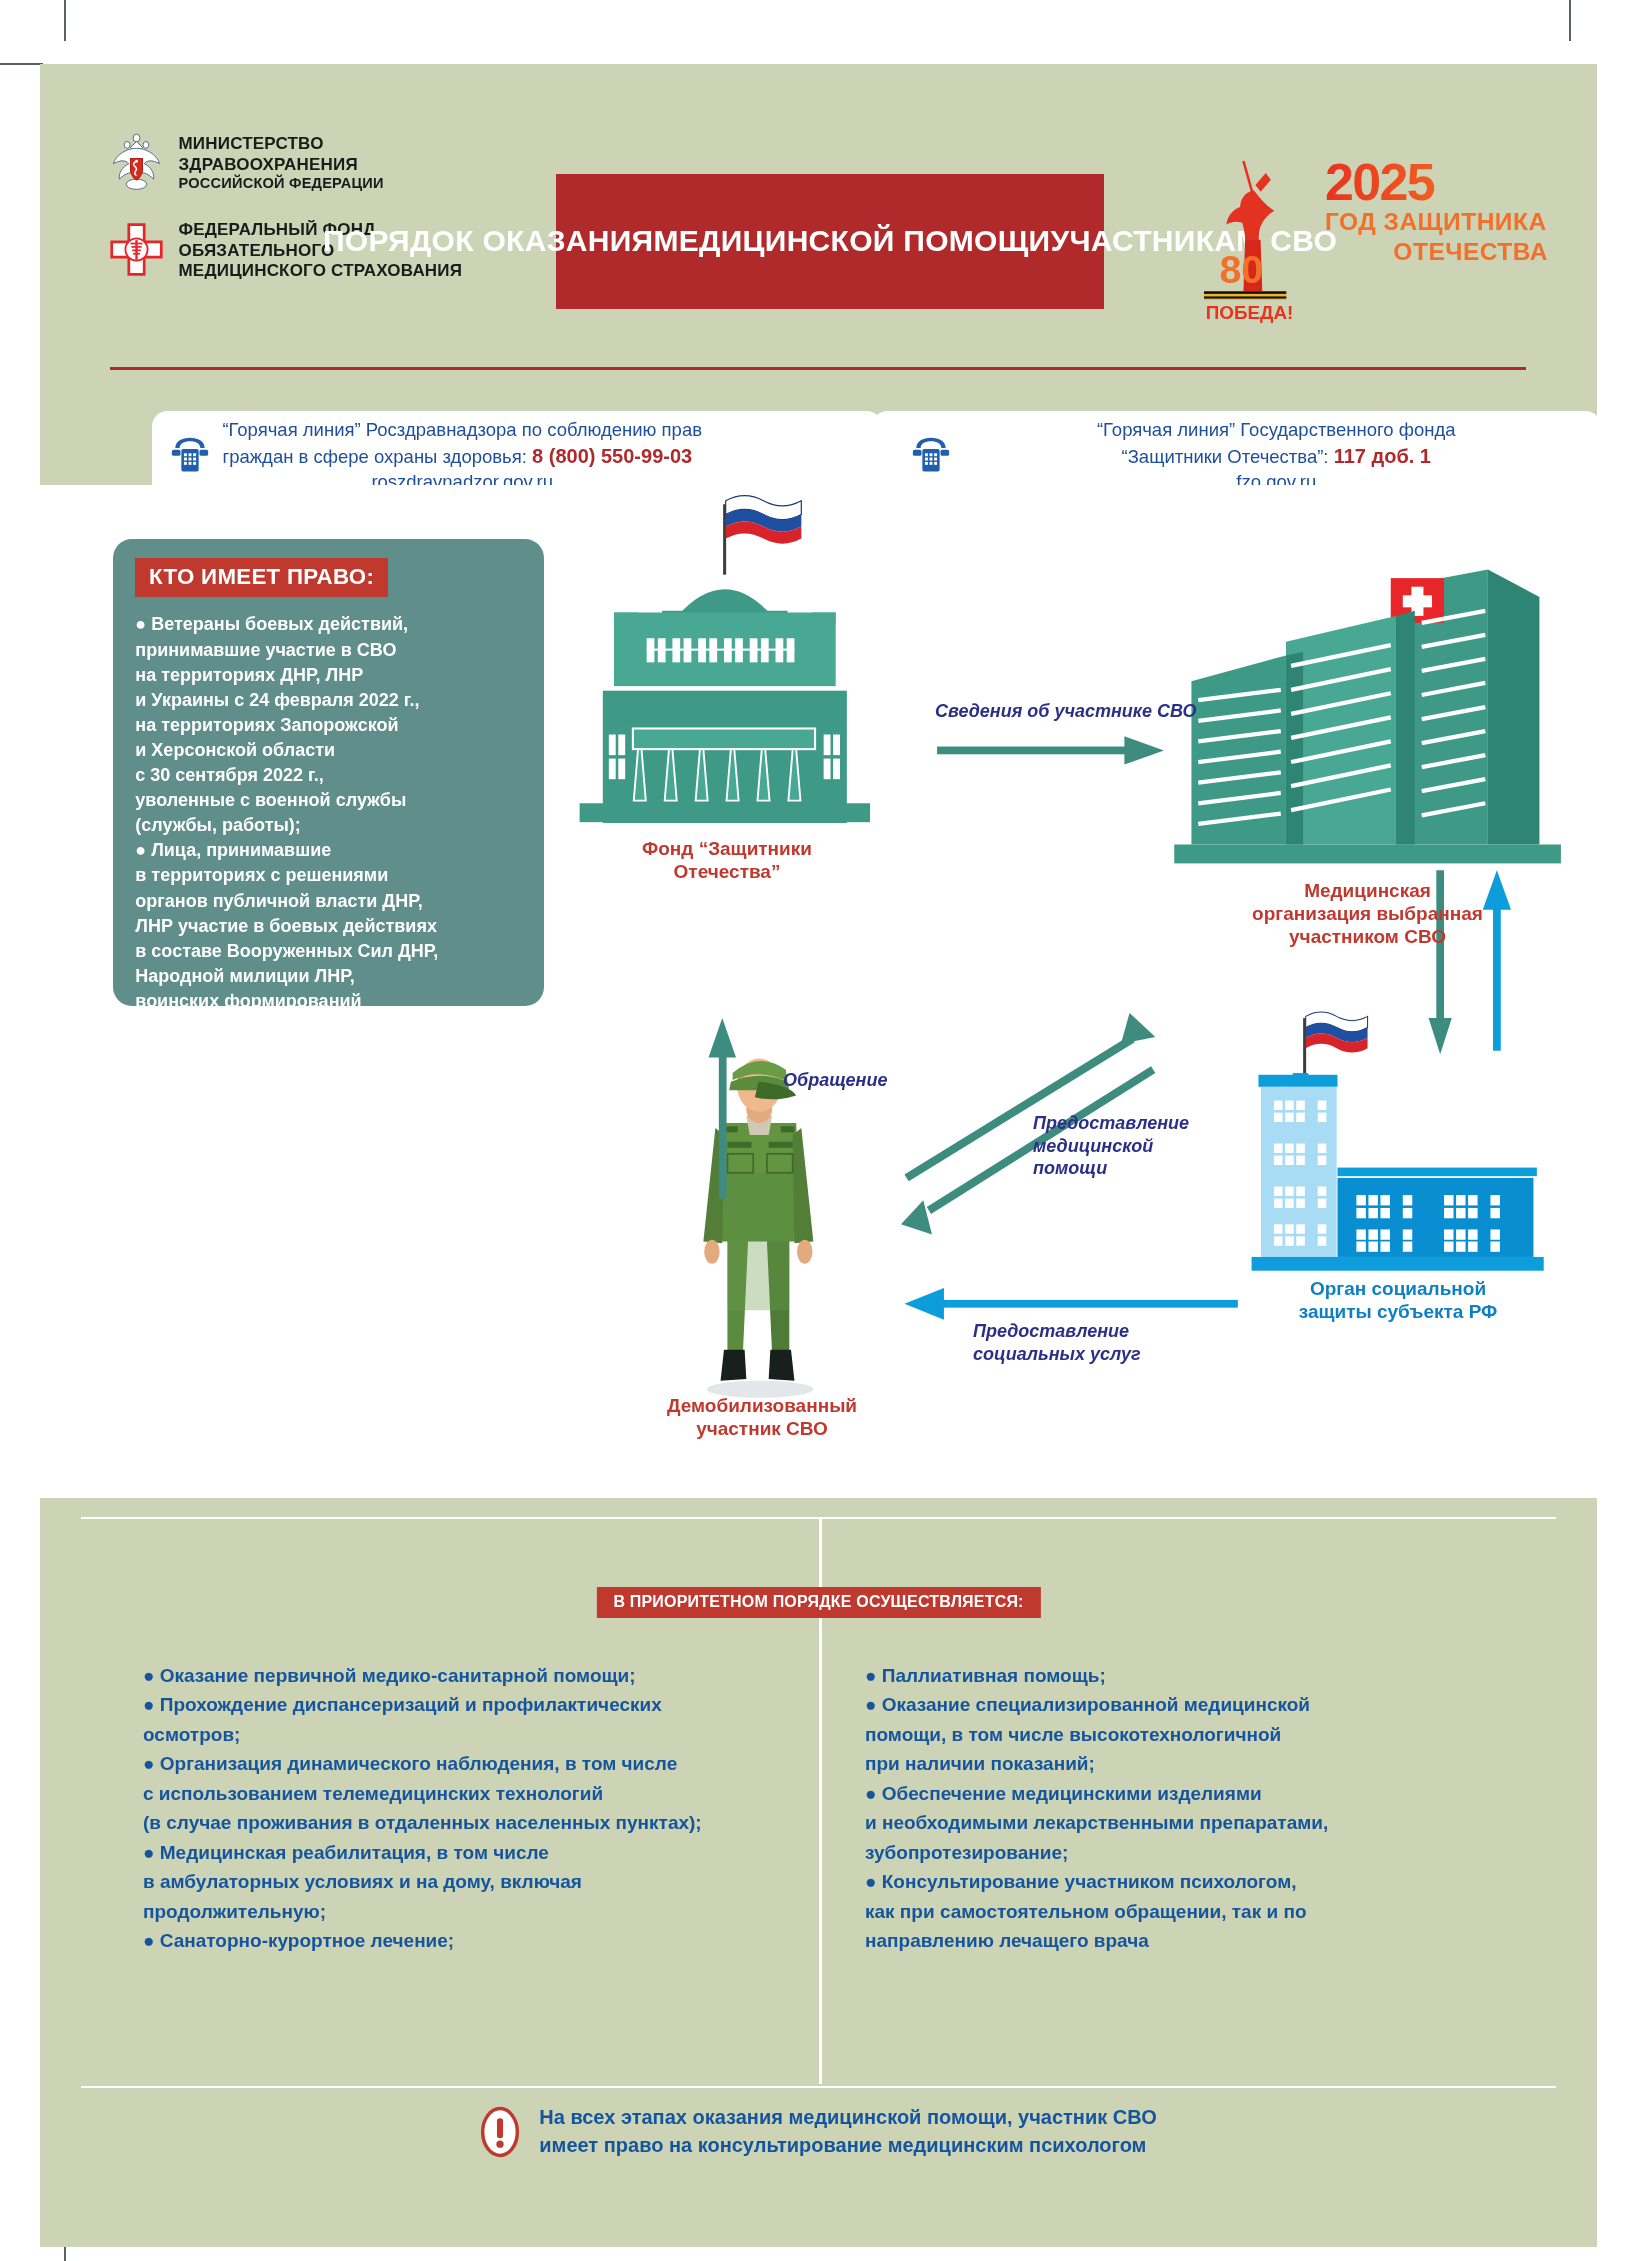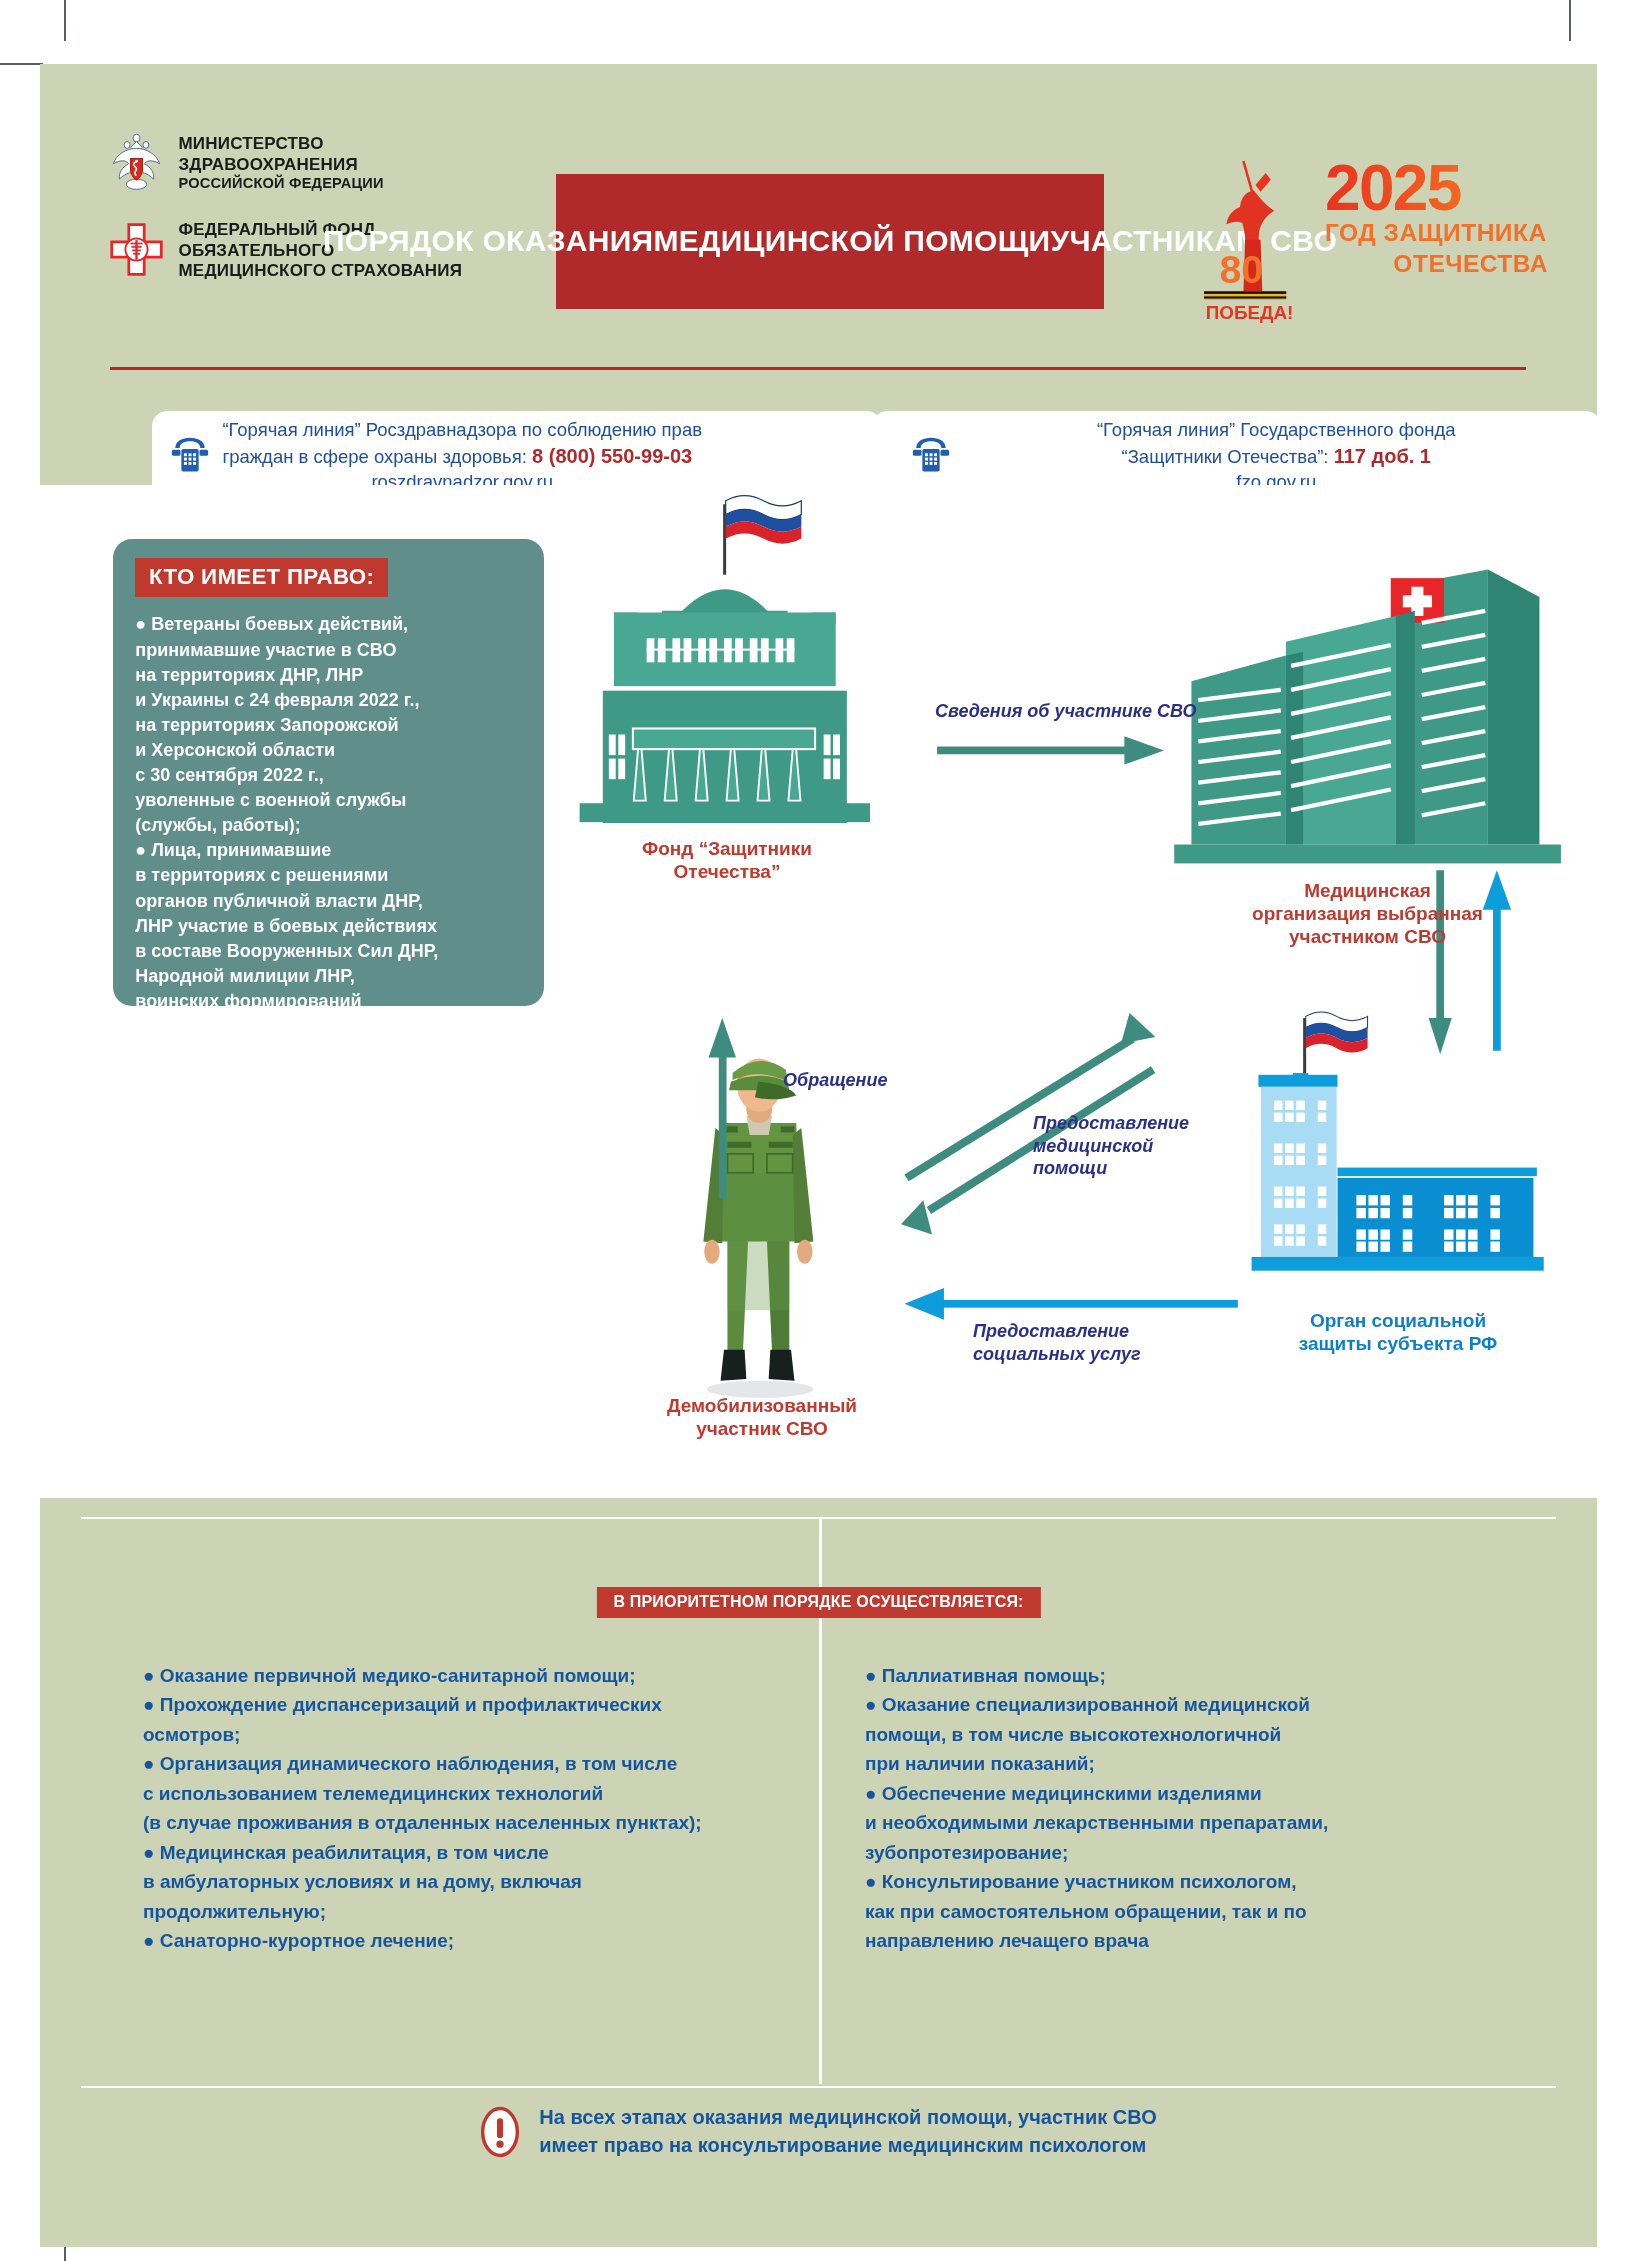--- a/index.html
+++ b/index.html
@@ -20,21 +20,21 @@
   .logo-text .l2{font-size:17px;letter-spacing:0.2px;}
   .logo-text .l3{font-size:14.6px;letter-spacing:0.2px;}
 
   .title-banner{position:absolute;left:516px;top:110px;width:548px;height:135px;background:#b02a2b;
     display:flex;flex-direction:row;align-items:center;justify-content:center;}
   .title-banner span{color:#fff;font-weight:bold;font-size:30px;line-height:1.28;letter-spacing:0.3px;
     text-align:center;white-space:nowrap;}
 
   .victory{position:absolute;left:1152px;top:90px;width:120px;height:176px;}
   .year-block{position:absolute;left:1285px;top:95px;width:223px;text-align:left;}
-  .year-num{font-size:64px;font-weight:bold;line-height:.92;letter-spacing:-1.7px;
+  .year-num{font-size:52px;font-weight:bold;line-height:.92;letter-spacing:-1.7px;
     background:linear-gradient(90deg,#e8331f 0%,#f26722 60%,#f58220 100%);
     -webkit-background-clip:text;background-clip:text;color:transparent;}
   .year-sub{font-size:24.5px;font-weight:bold;color:#f2702a;line-height:1.25;letter-spacing:0.5px;}
   .year-sub .r2{display:block;text-align:right;}
 
   .hdr-rule{position:absolute;left:70px;top:303px;width:1416px;height:2.6px;background:#b02a2b;}
 
   
   .hotline{position:absolute;background:#ffffff;border-radius:15.5px;display:flex;align-items:center;
     padding:0 15px;box-sizing:border-box;}
@@ -508,21 +508,21 @@
         <div>Медицинская</div>
         <div>организация выбранная</div>
         <div>участником СВО</div>
       </div>
 
       <div class="lbl lbl-red" style="left:550px;top:909px;width:344px;">
         <div>Демобилизованный</div>
         <div>участник СВО</div>
       </div>
 
-      <div class="lbl lbl-blue" style="left:1186px;top:824px;width:344px;">
+      <div class="lbl lbl-blue" style="left:1186px;top:792px;width:344px;">
         <div>Орган социальной</div>
         <div>защиты субъекта РФ</div>
       </div>
 
       <div class="arr-lbl" style="left:895px;top:215px;">Сведения об участнике СВО</div>
       <div class="arr-lbl" style="left:743px;top:584px;">Обращение</div>
       <div class="arr-lbl" style="left:993px;top:627px;">
         <div>Предоставление</div>
         <div>медицинской</div>
         <div>помощи</div>

